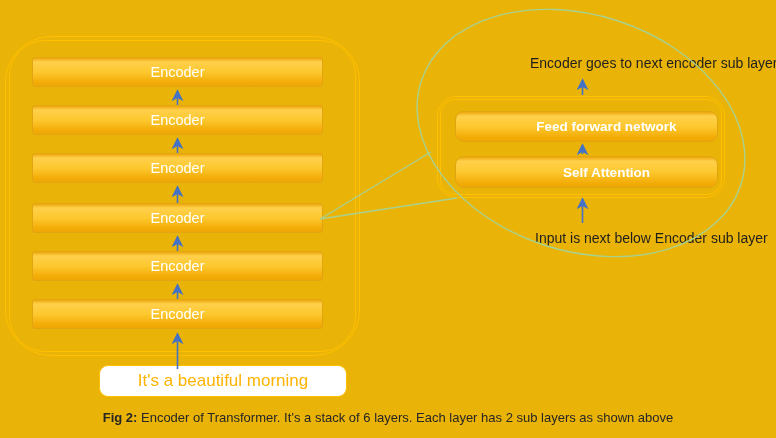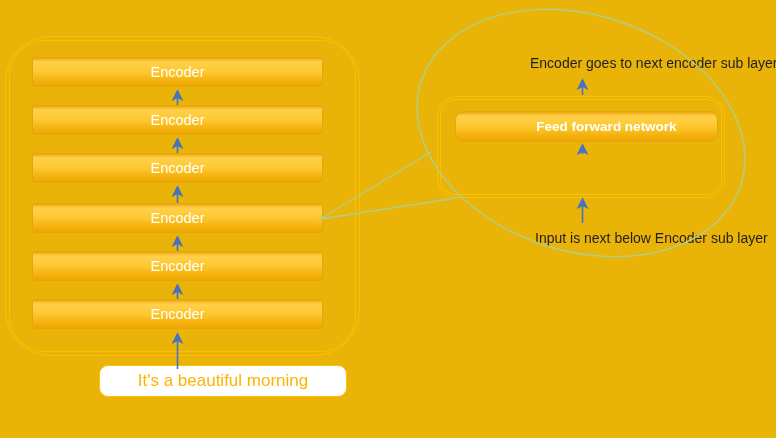--- a/index.html
+++ b/index.html
@@ -58,20 +58,21 @@
   <div class="gold-box enc-box" style="top:203px">Encoder</div>
   <div class="gold-box enc-box" style="top:251px">Encoder</div>
   <div class="gold-box enc-box" style="top:299px">Encoder</div>
 
   <div class="input-box">It's a beautiful morning</div>
 
   <div class="frame detail-outer"></div>
   <div class="frame detail-inner"></div>
 
   <div class="gold-box sub-box ffn">Feed forward network</div>
+  <div class="gold-box sub-box sa">Self Attention</div>
 
   <div class="note output-note">Encoder goes to next encoder sub layer</div>
   <div class="note input-note">Input is next below Encoder sub layer</div>
 
   <svg class="overlay" viewBox="0 0 776 438">
     <defs>
       <marker id="ah" viewBox="0 0 10 10" refX="8.5" refY="5" markerWidth="7.5" markerHeight="7.5" orient="auto">
         <path d="M0,0 L10,5 L0,10 L2.6,5 Z" fill="#4472C4"></path>
       </marker>
     </defs>
@@ -84,14 +85,18 @@
     <line class="arrow" x1="177.5" y1="203" x2="177.5" y2="187" marker-end="url(#ah)"></line>
     <line class="arrow" x1="177.5" y1="251" x2="177.5" y2="237" marker-end="url(#ah)"></line>
     <line class="arrow" x1="177.5" y1="299" x2="177.5" y2="285" marker-end="url(#ah)"></line>
     <line class="arrow" x1="177.5" y1="369" x2="177.5" y2="334" marker-end="url(#ah)"></line>
 
     <line class="arrow" x1="582.5" y1="95" x2="582.5" y2="80" marker-end="url(#ah)"></line>
     <line class="arrow" x1="582.5" y1="154" x2="582.5" y2="145" marker-end="url(#ah)"></line>
     <line class="arrow" x1="582.5" y1="223" x2="582.5" y2="199" marker-end="url(#ah)"></line>
   </svg>
 
+  <div class="caption">
+    <span class="cap-bold">Fig 2:</span>
+    <span>Encoder of Transformer. It’s a stack of 6 layers. Each layer has 2 sub layers as shown above</span>
+  </div>
 
 </div>
 
 </body></html>

